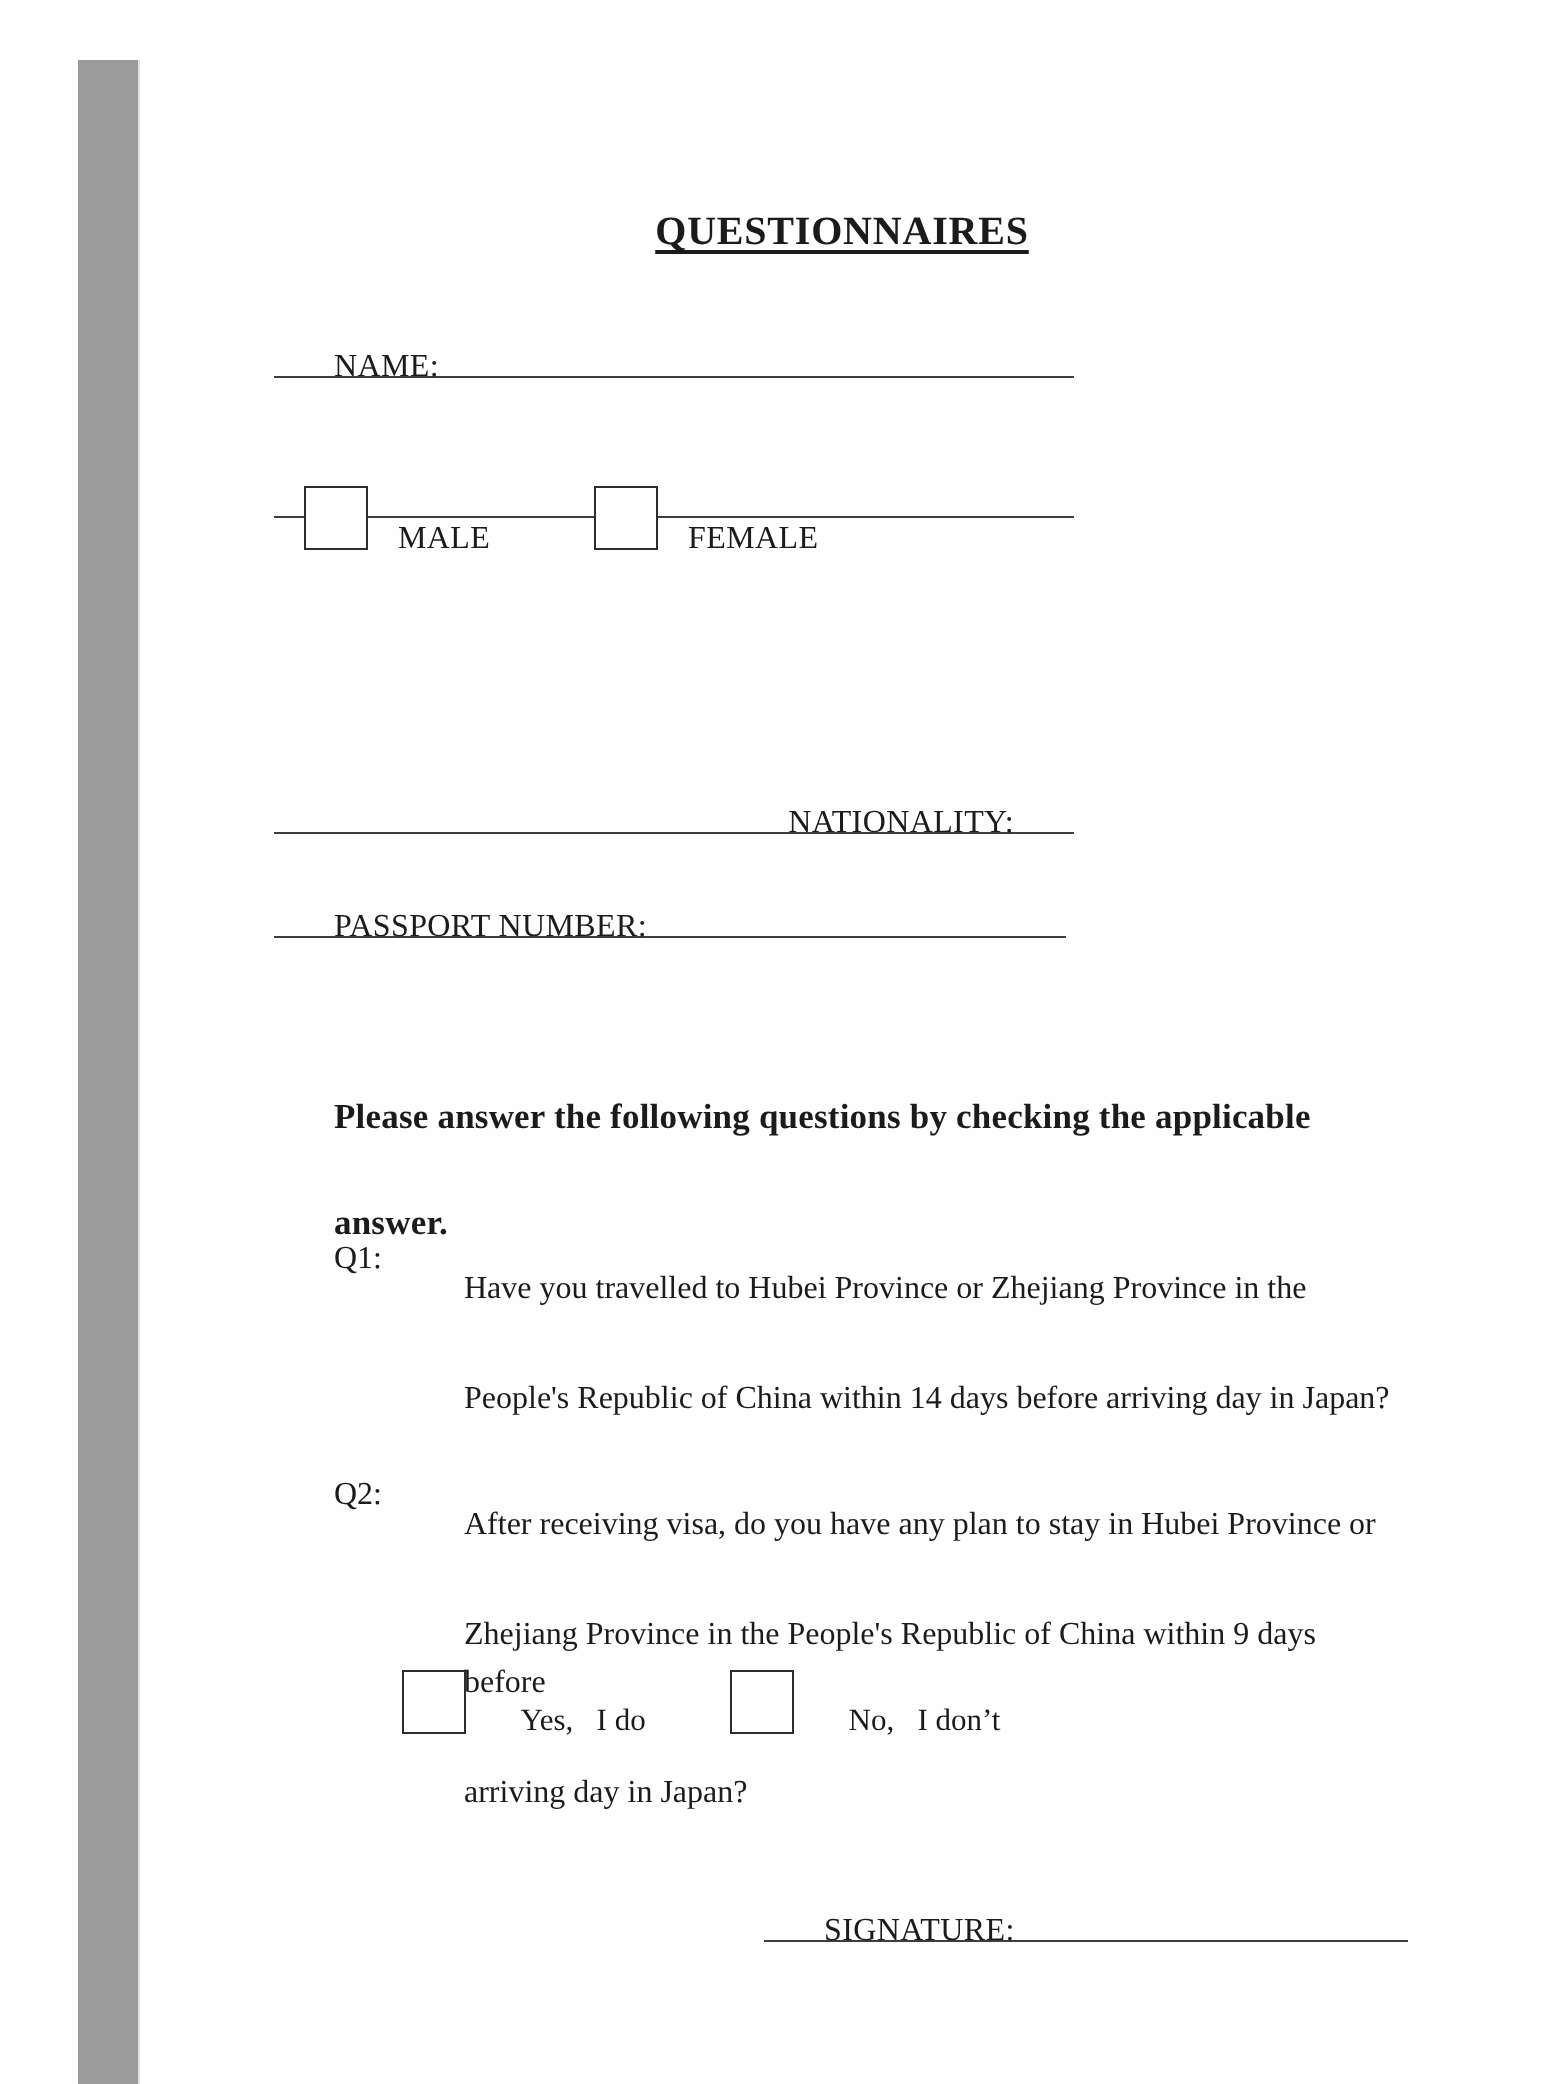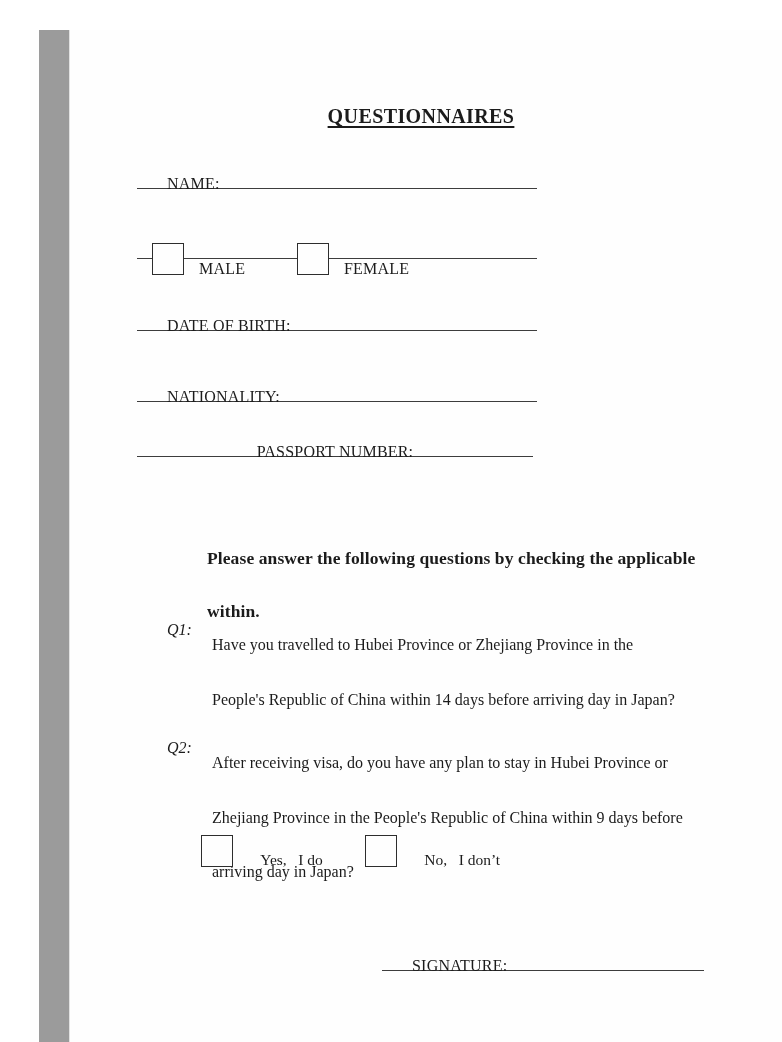--- a/index.html
+++ b/index.html
@@ -44,22 +44,22 @@
     width: 400px;
     height: 24px;
     border-bottom: 1.5px solid #3d3d3d;
     font-size: 16px;
     letter-spacing: 0.2px;
     line-height: 22px;
   }
   .field-name        { top: 128px; }
   .field-gender      { top: 198px; }
   .field-dob         { top: 270px; }
-  .field-nationality { top: 341px; }
-  .field-passport    { top: 396px; width: 396px; text-align: center; }
+  .field-nationality { top: 356px; text-align: right; }
+  .field-passport    { top: 408px; width: 396px; }
   .field-date        { top: 838px; left: 333px; width: 322px; }
   .field-signature   { top: 910px; left: 352px; width: 322px; }
 
   .gender-group { position: absolute; top: 0; white-space: nowrap; }
   .gender-male   { left: 0; }
   .gender-female { left: 145px; }
 
   .cbx {
     display: inline-block;
     width: 11px; height: 11px;
@@ -74,35 +74,34 @@
   }
 
   .instruction {
     position: absolute;
     left: 107px; top: 487px;
     width: 600px;
     font-size: 17.5px;
     font-weight: bold;
     line-height: 23px;
     letter-spacing: 0.1px;
-    margin-left: 40px;
   }
 
   .question {
     position: absolute;
     left: 107px;
     width: 610px;
     display: flex;
     font-size: 16px;
     line-height: 24.5px;
   }
   .question-1 { top: 558px; }
   .question-2 { top: 676px; }
-  .q-num { width: 27px; flex: 0 0 27px; font-style: italic; }
-  .q-text { flex: 1; }
+  .q-num { width: 27px; flex: 0 0 27px; }
+  .q-text { flex: 1; margin-left: 20px; }
 
   .options {
     position: absolute;
     height: 20px;
     font-size: 15.5px;
   }
   .options-q1 { top: 629px; left: 0; width: 782px; }
   .options-q2 { top: 772px; left: 0; width: 782px; }
   .option { position: absolute; top: 0; white-space: pre; }
   .option-a { left: 133px; }
@@ -123,35 +122,32 @@
 
   <div class="field field-gender">
     <span class="gender-group gender-male">
       <span class="cbx"></span><span>MALE</span>
     </span>
     <span class="gender-group gender-female">
       <span class="cbx"></span><span>FEMALE</span>
     </span>
   </div>
 
-  <div class="field field-dob">
-    <span>DATE OF BIRTH:</span>
-  </div>
 
   <div class="field field-nationality">
     <span>NATIONALITY:</span>
   </div>
 
   <div class="field field-passport">
     <span>PASSPORT NUMBER:</span>
   </div>
 
   <div class="instruction">
     <div>Please answer the following questions by checking the applicable</div>
-    <div>within.</div>
+    <div>answer.</div>
   </div>
 
   <div class="question question-1">
     <div class="q-num">Q1:</div>
     <div class="q-text">
       <div>Have you travelled to Hubei Province or Zhejiang Province in the</div>
       <div>People's Republic of China within 14 days before arriving day in Japan?</div>
     </div>
   </div>
 

